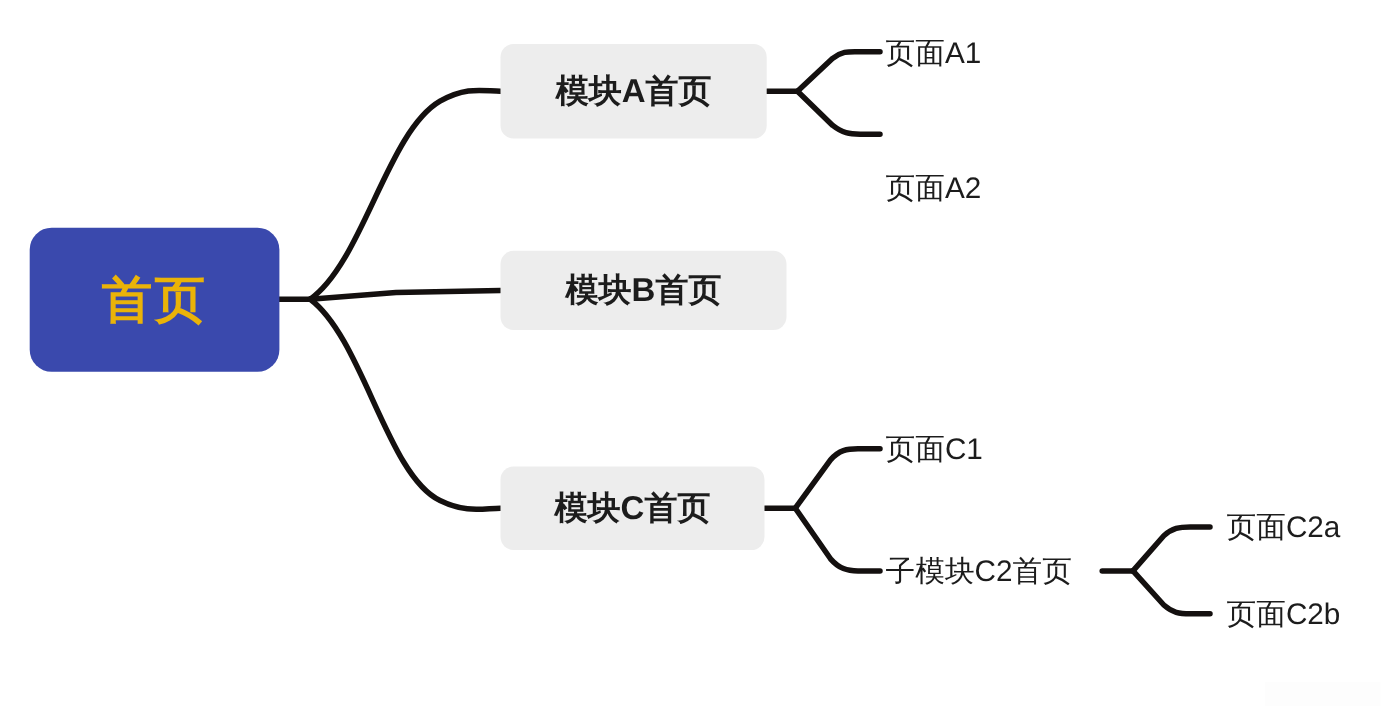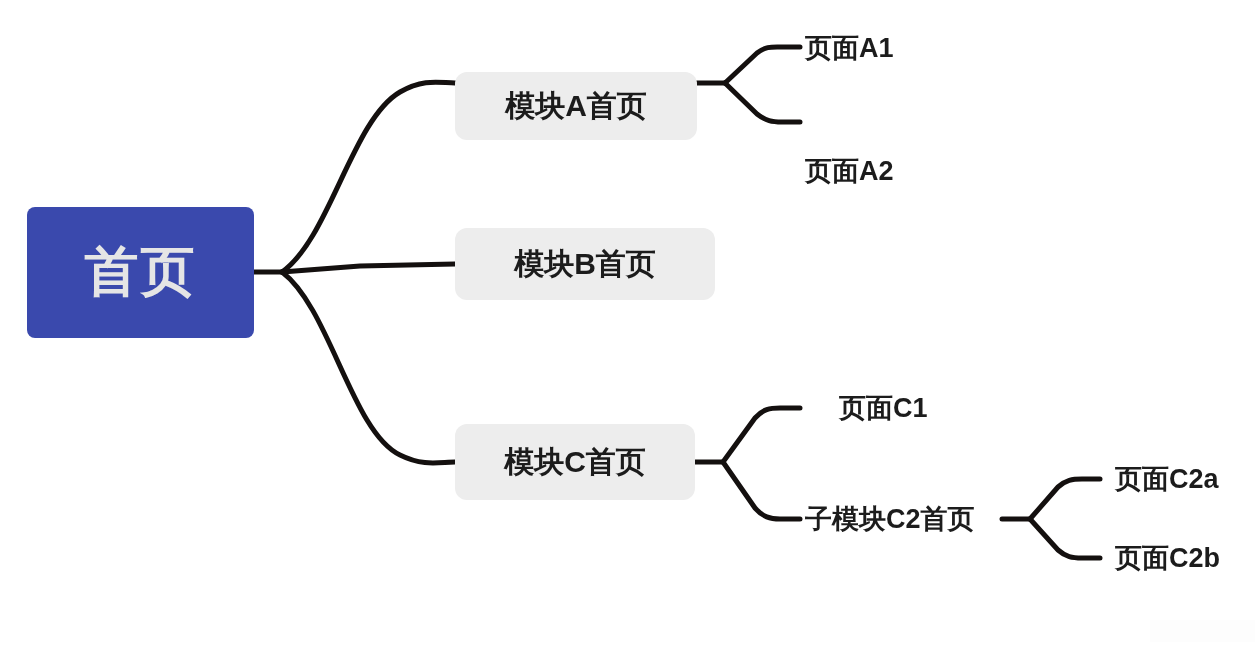--- a/index.html
+++ b/index.html
@@ -36,37 +36,37 @@
   }
   .node {
     position: absolute;
     display: flex;
     align-items: center;
     justify-content: center;
     box-sizing: border-box;
   }
   .node-root {
     background: #3a49ad;
-    border-radius: 8px;
-    color: #e5e5e5;
-    font-size: 54px;
+    border-radius: 20px;
+    color: #eab308;
+    font-size: 46px;
     font-weight: 700;
     letter-spacing: 2px;
   }
   .node-module {
     background: #ededed;
     border-radius: 12px;
     color: #1c1c1c;
     font-size: 30px;
     font-weight: 700;
   }
   .node-leaf {
     color: #1c1c1c;
     font-size: 27px;
-    font-weight: 700;
+    font-weight: 400;
     justify-content: flex-start;
     white-space: nowrap;
   }
   .watermark-block {
     position: absolute;
     background: #fdfdfd;
     pointer-events: none;
   }
 </style>
 </head>
@@ -89,41 +89,41 @@
         <path d="M1002,519 L1030,519" class="edge"></path>
         <path d="M1030,519 L1058,487 C1066,480 1072,479 1082,479 L1100,479" class="edge"></path>
         <path d="M1030,519 L1058,550 C1066,557 1072,558 1082,558 L1100,558" class="edge"></path>
       </g>
   </svg>
 
   <div class="node node-root" style="left: 27px; top: 207px; width: 227px; height: 131px;">
     <span>首页</span>
   </div>
 
-  <div class="node node-module" style="left: 455px; top: 40px; width: 242px; height: 68px; margin-top: 32px;">
+  <div class="node node-module" style="left: 455px; top: 40px; width: 242px; height: 86px;">
     <span>模块A首页</span>
   </div>
 
   <div class="node node-module" style="left: 455px; top: 228px; width: 260px; height: 72px;">
     <span>模块B首页</span>
   </div>
 
   <div class="node node-module" style="left: 455px; top: 424px; width: 240px; height: 76px;">
     <span>模块C首页</span>
   </div>
 
   <div class="node node-leaf" style="left: 805px; top: 30px; width: 180px; height: 36px;">
     <span>页面A1</span>
   </div>
 
   <div class="node node-leaf" style="left: 805px; top: 105px; width: 180px; height: 36px; margin-top: 48px;">
     <span>页面A2</span>
   </div>
 
-  <div class="node node-leaf" style="left: 839px; top: 390px; width: 180px; height: 36px; text-align: center;">
+  <div class="node node-leaf" style="left: 805px; top: 390px; width: 180px; height: 36px; text-align: center;">
     <span>页面C1</span>
   </div>
 
   <div class="node node-leaf" style="left: 805px; top: 501px; width: 210px; height: 36px;">
     <span>子模块C2首页</span>
   </div>
 
   <div class="node node-leaf" style="left: 1115px; top: 461px; width: 150px; height: 36px;">
     <span>页面C2a</span>
   </div>

